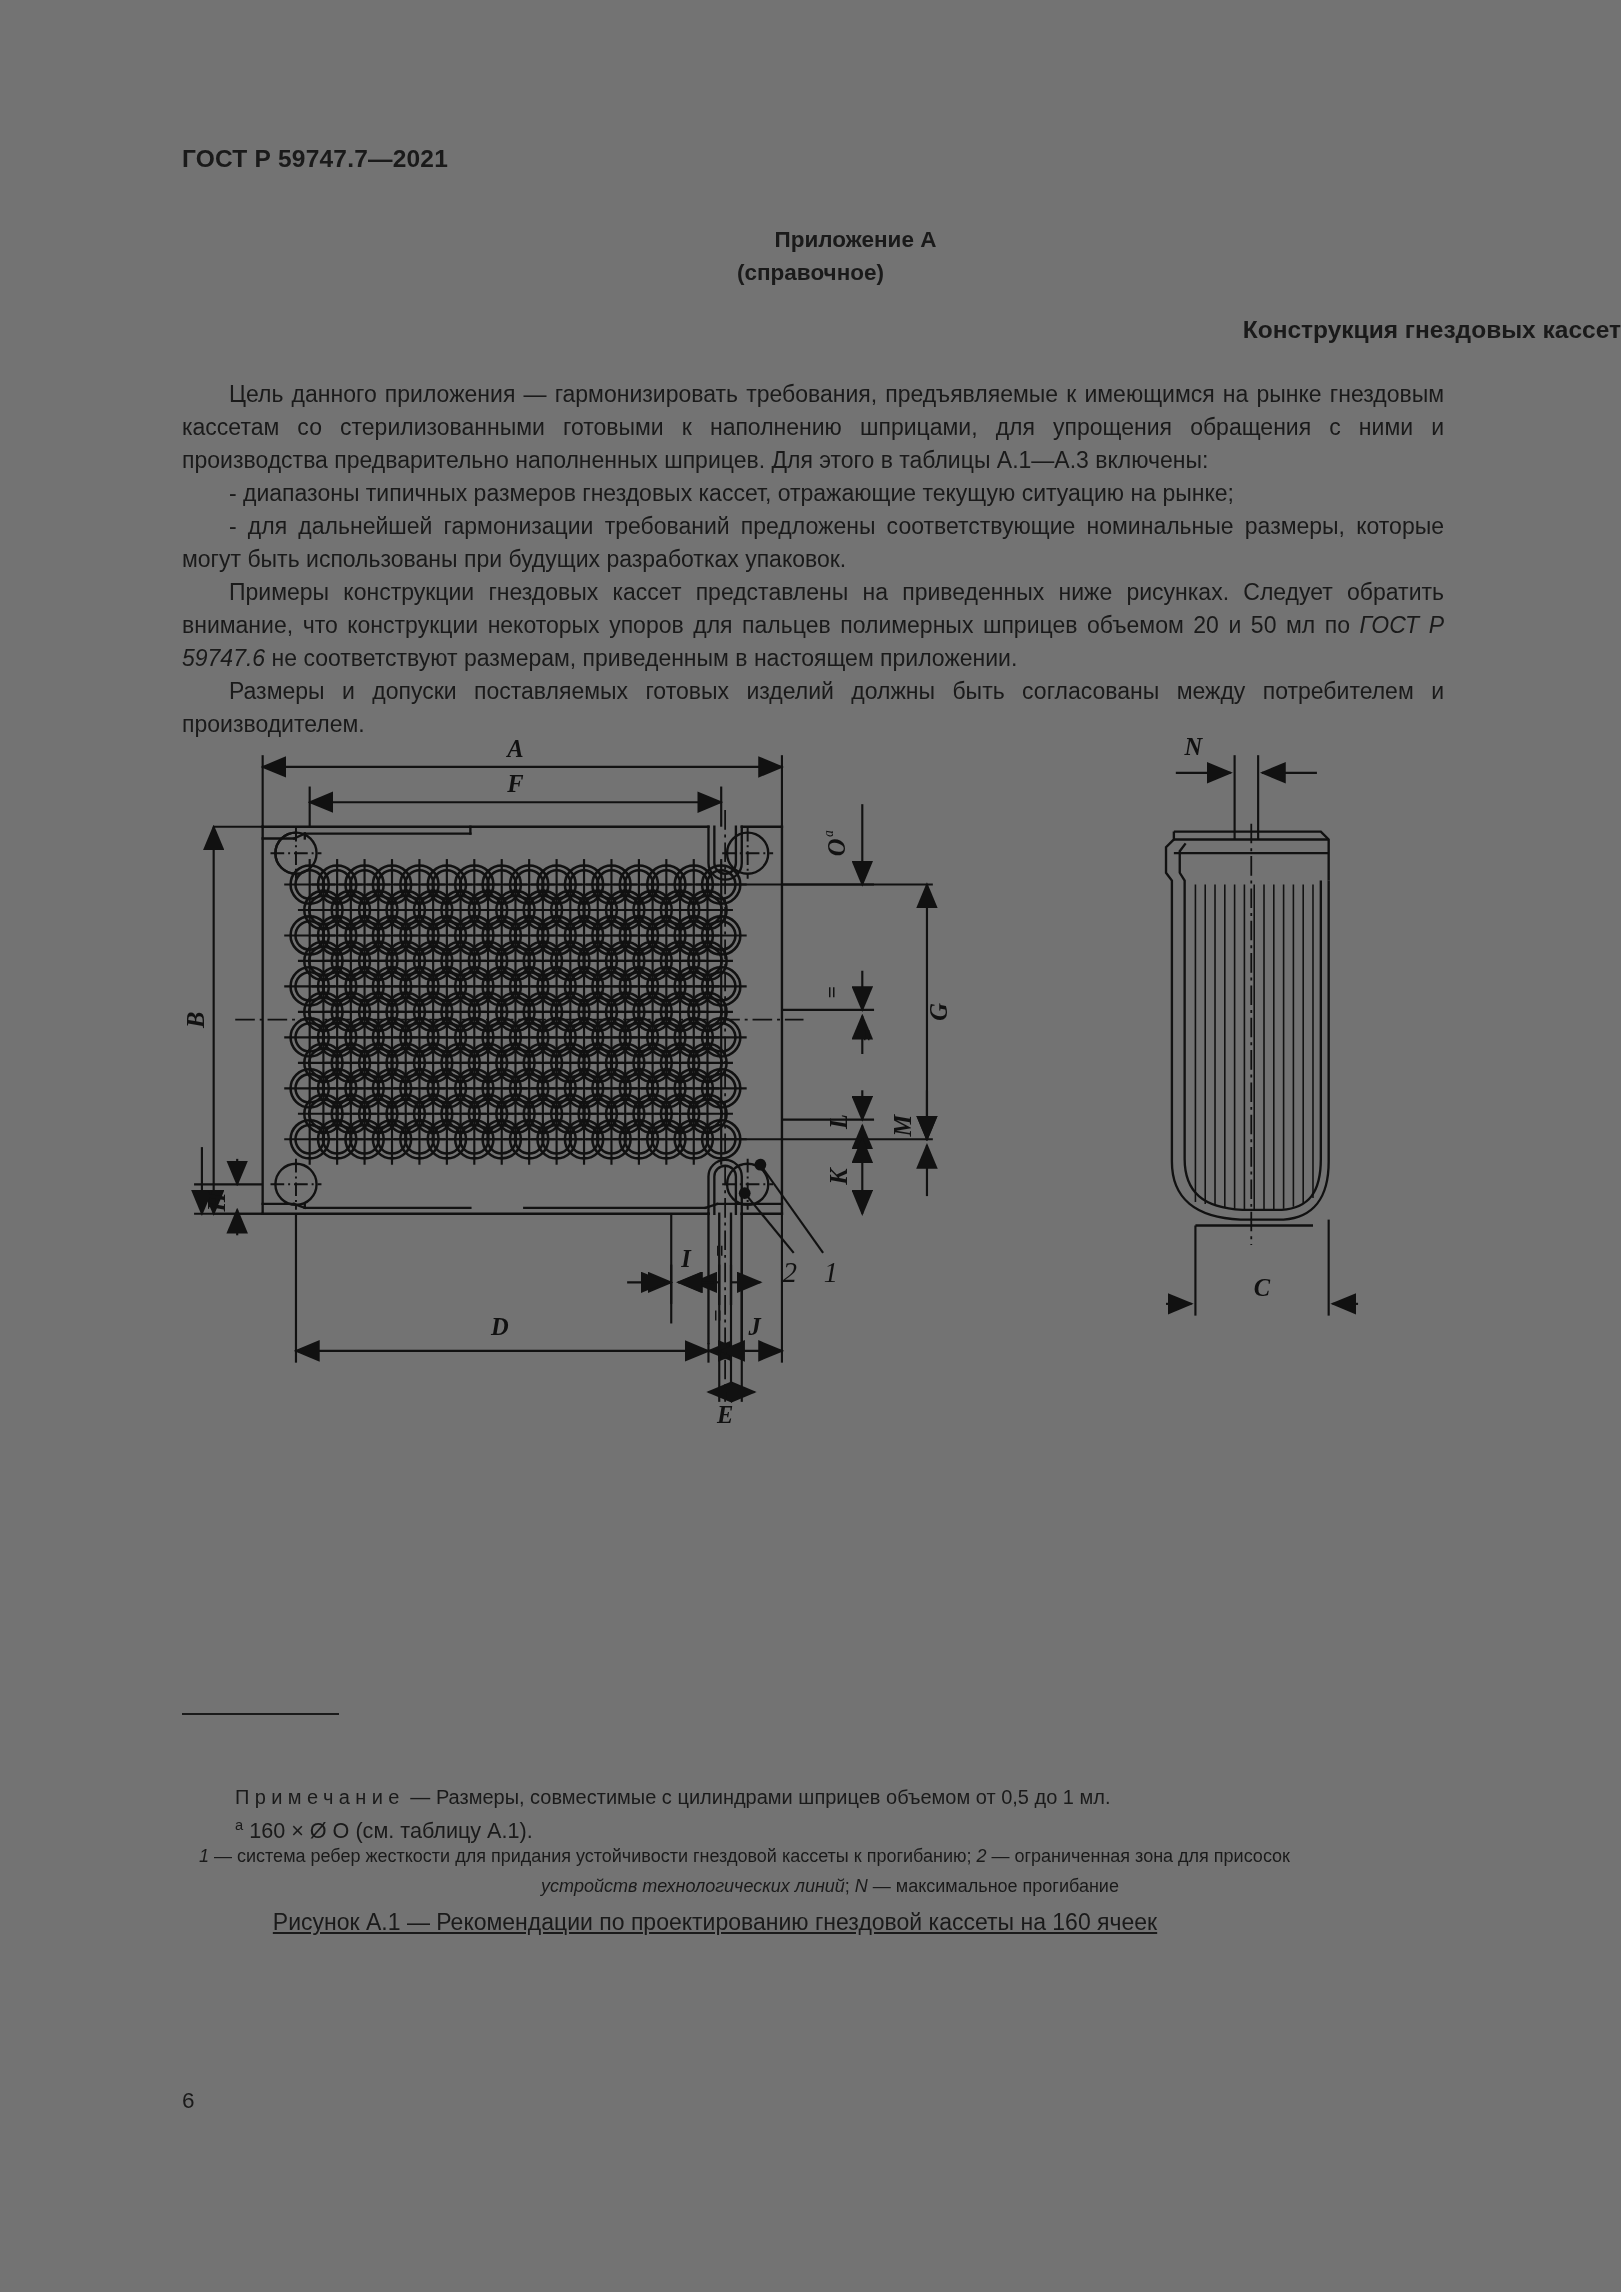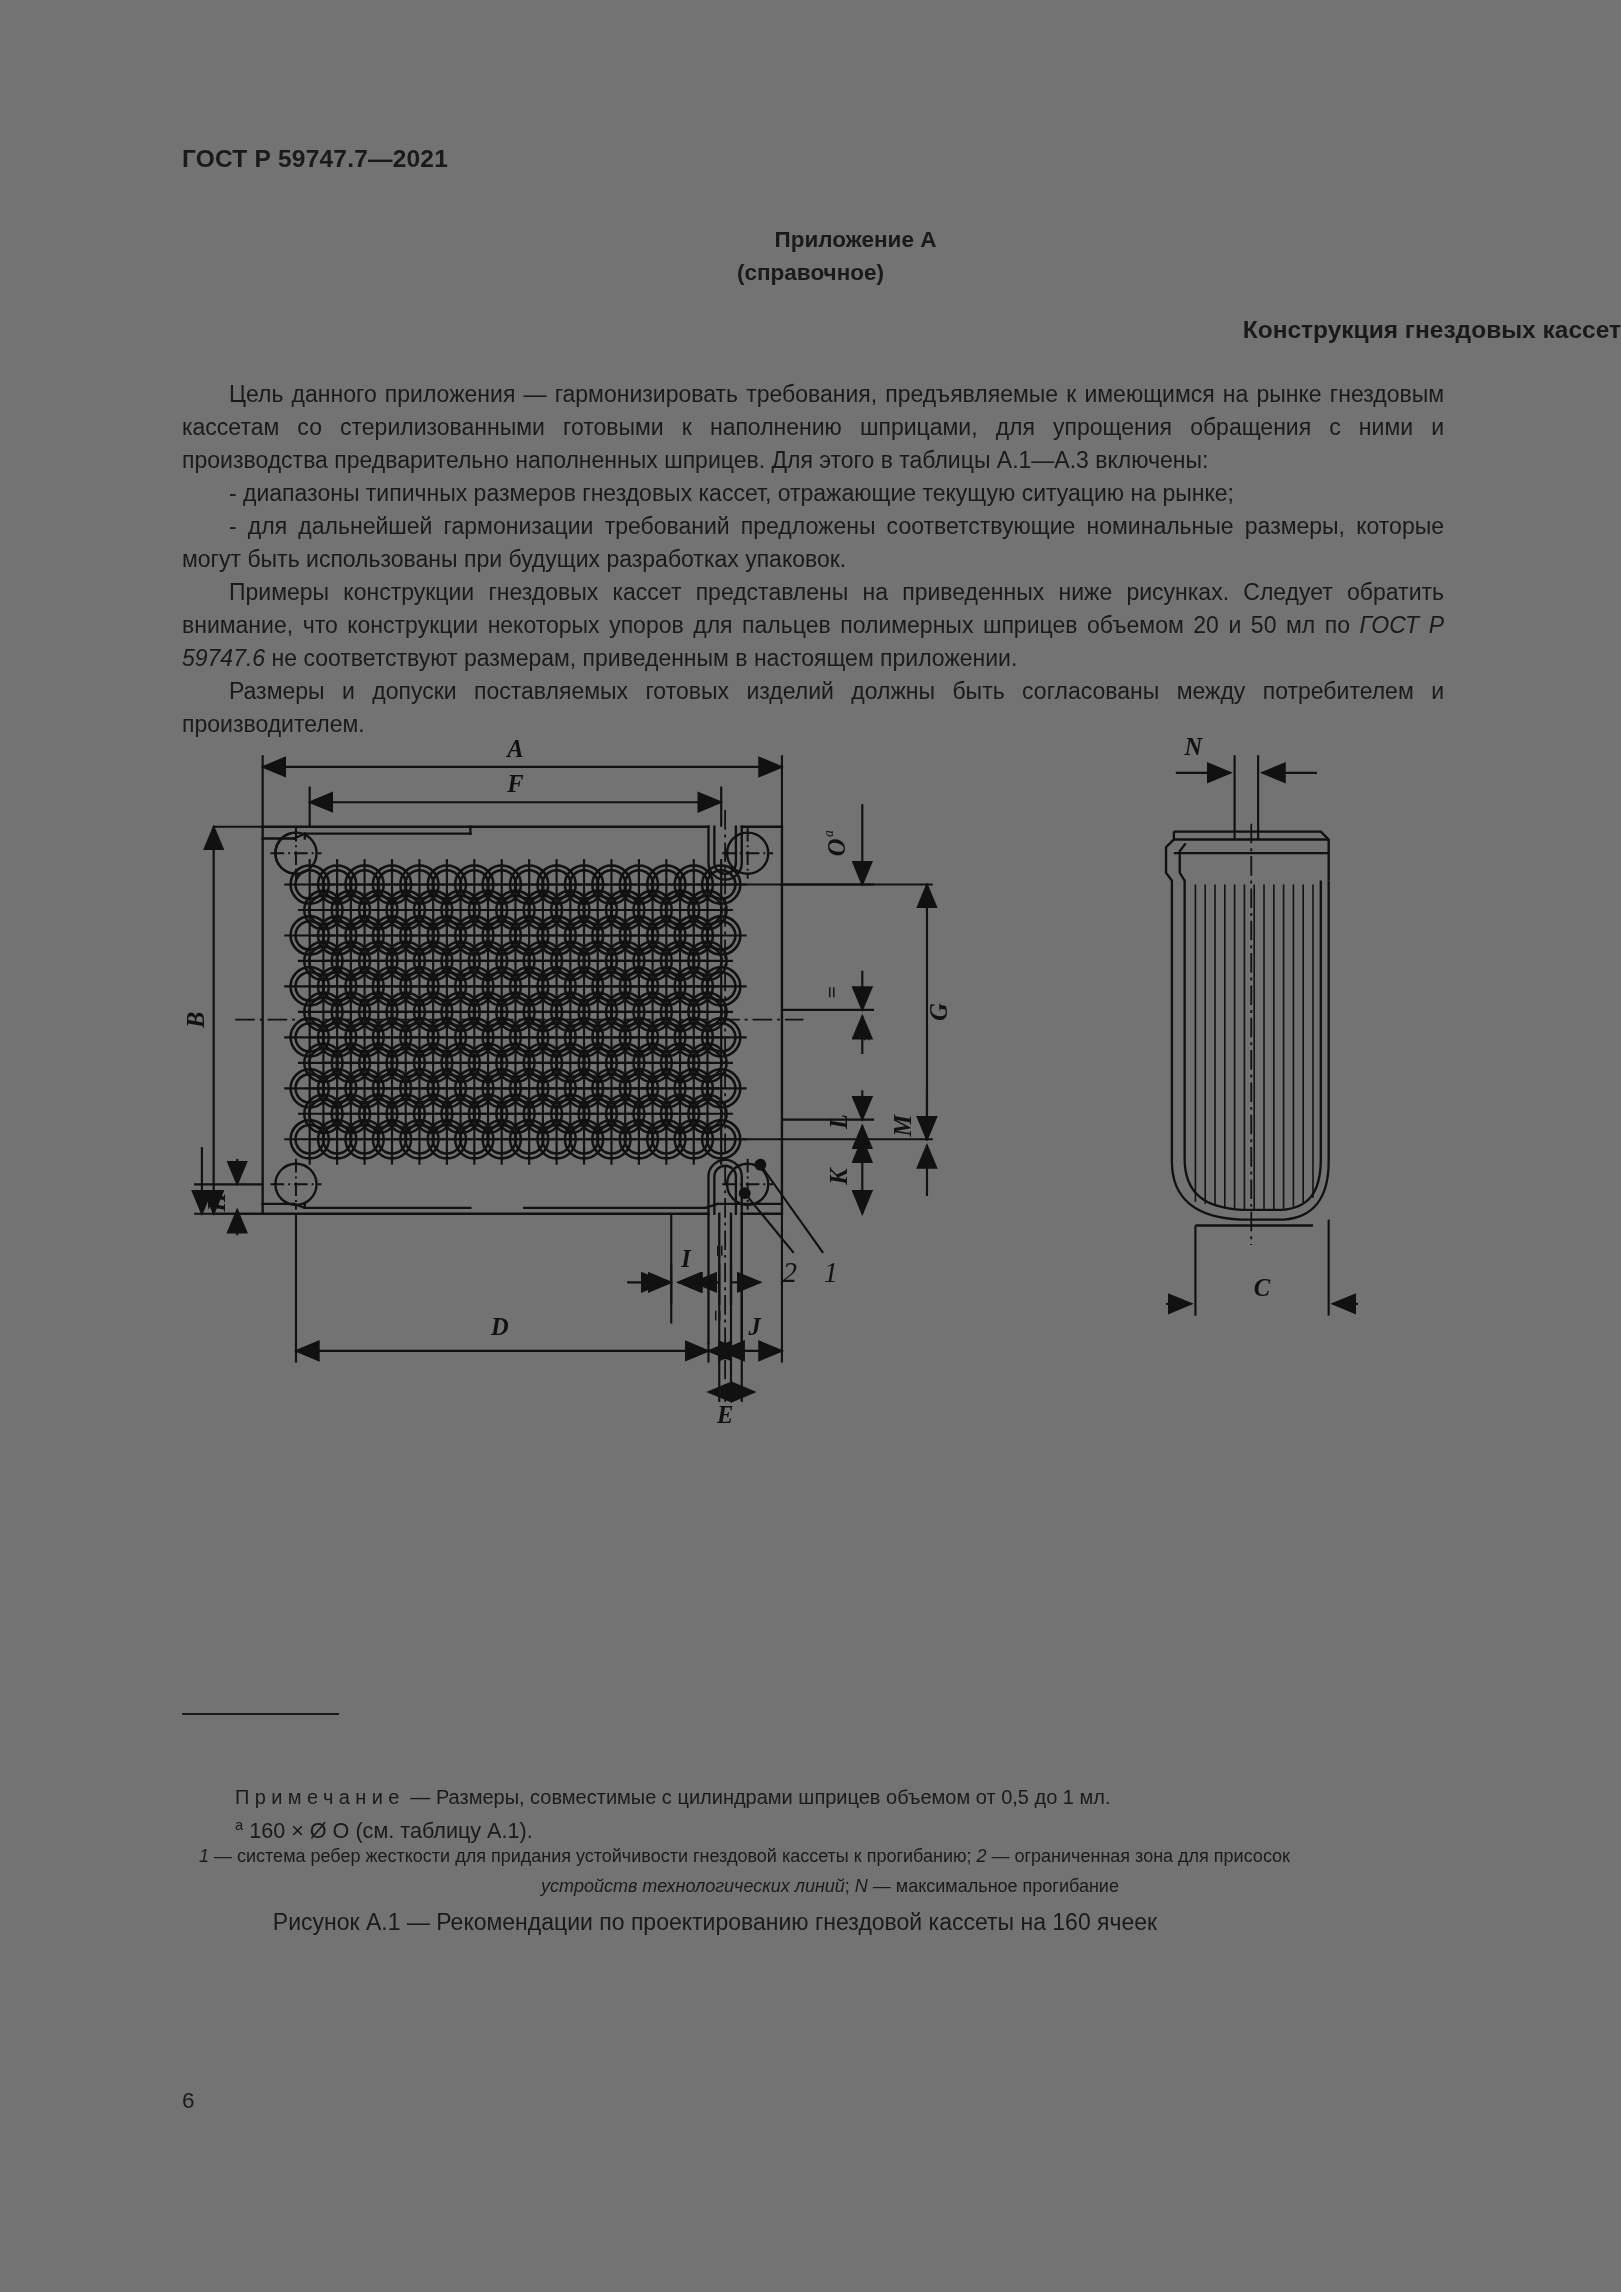--- a/index.html
+++ b/index.html
@@ -121,20 +121,21 @@
   .legend .l-first { text-align: left; }
   .legend i { font-style: italic; }
 
   .figcaption {
     position: absolute;
     left: 0;
     top: 1909px;
     width: 1430px;
     text-align: center;
     font-size: 23px;
+    text-decoration: underline;
   }
 
   .pagenum {
     position: absolute;
     left: 182px;
     top: 2088px;
     font-size: 22.5px;
   }
 
   

